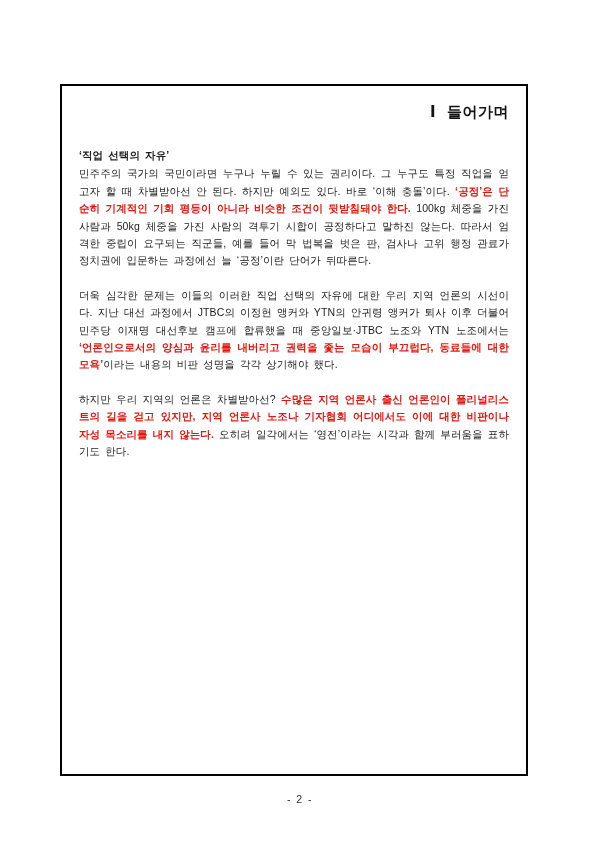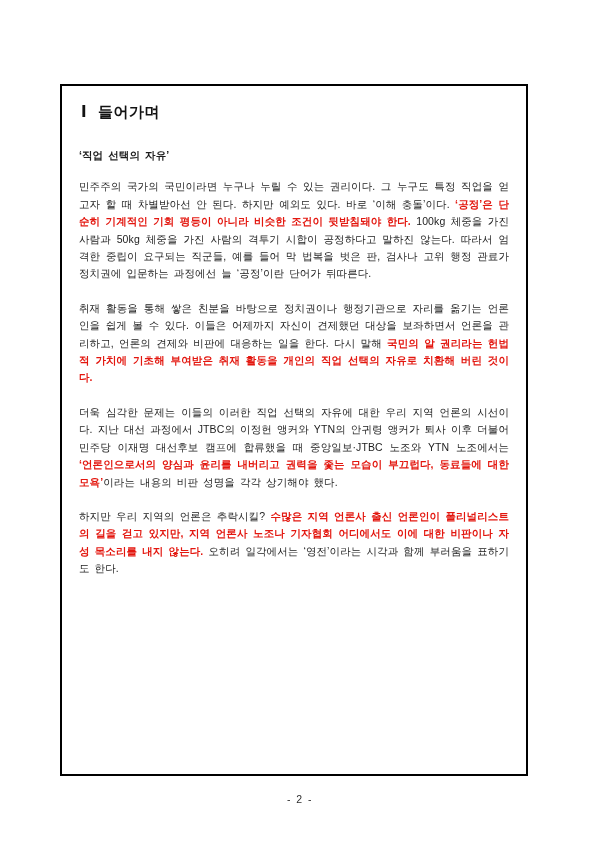--- a/index.html
+++ b/index.html
@@ -24,40 +24,41 @@
     border: 2.5px solid var(--frame-border, #000);
     padding: 12px 17px 10px 17px;
     background: #ffffff;
   }
   .title {
     font-size: 15px;
     font-weight: bold;
     color: #121212;
     margin: 5px 0 25px 2px;
     letter-spacing: 0.5px;
+    text-align: right;
   }
   .title .numeral {
     display: inline-block;
     margin-right: 11px;
   }
   .doc-body {
     font-size: 10.5px;
     line-height: 17.4px;
     color: var(--body-text, #1c1c1c);
     text-align: justify;
     text-align-last: left;
     word-spacing: 2px;
     letter-spacing: 0.1px;
   }
   .doc-body p.para {
     margin: 17px 0 0 0;
   }
   .doc-body p.para.tight,
   .doc-body p.para:first-child {
-    margin-top: 14px;
+    margin-top: 1px;
   }
   .run-red {
     color: var(--accent-red, #e3170f);
     font-weight: bold;
   }
   .run-bold {
     font-weight: bold;
   }
   .footer {
     position: absolute;
@@ -71,19 +72,18 @@
   }
 </style>
 </head>
 <body>
 
 <div class="frame">
   <h1 class="title"><span class="numeral">Ⅰ</span><span>들어가며</span></h1>
   <div class="doc-body">
       <p class="para"><span class="run-bold">‘직업 선택의 자유’</span></p>
       <p class="para tight"><span class="run-normal">민주주의 국가의 국민이라면 누구나 누릴 수 있는 권리이다. 그 누구도 특정 직업을 얻고자 할 때 차별받아선 안 된다. 하지만 예외도 있다. 바로 ‘이해 충돌’이다. </span><span class="run-red">‘공정’은 단순히 기계적인 기회 평등이 아니라 비슷한 조건이 뒷받침돼야 한다.</span><span class="run-normal"> 100kg 체중을 가진 사람과 50kg 체중을 가진 사람의 격투기 시합이 공정하다고 말하진 않는다. 따라서 엄격한 중립이 요구되는 직군들, 예를 들어 막 법복을 벗은 판, 검사나 고위 행정 관료가 정치권에 입문하는 과정에선 늘 ‘공정’이란 단어가 뒤따른다.</span></p>
-      <p class="para"><span class="run-normal">취재 활동을 통해 쌓은 친분을 바탕으로 정치권이나 행정기관으로 자리를 옮기는 언론인을 쉽게 볼 수 있다. 이들은 어제까지 자신이 견제했던 대상을 보좌하면서 언론을 관리하고, 언론의 견제와 비판에 대응하는 일을 한다. 다시 말해 </span><span class="run-red">국민의 알 권리라는 헌법적 가치에 기초해 부여받은 취재 활동을 개인의 직업 선택의 자유로 치환해 버린 것이다.</span></p>
       <p class="para"><span class="run-normal">더욱 심각한 문제는 이들의 이러한 직업 선택의 자유에 대한 우리 지역 언론의 시선이다. 지난 대선 과정에서 JTBC의 이정헌 앵커와 YTN의 안귀령 앵커가 퇴사 이후 더불어민주당 이재명 대선후보 캠프에 합류했을 때 중앙일보·JTBC 노조와 YTN 노조에서는 </span><span class="run-red">‘언론인으로서의 양심과 윤리를 내버리고 권력을 좇는 모습이 부끄럽다, 동료들에 대한 모욕’</span><span class="run-normal">이라는 내용의 비판 성명을 각각 상기해야 했다.</span></p>
-      <p class="para"><span class="run-normal">하지만 우리 지역의 언론은 추락시킬? </span><span class="run-red">수많은 지역 언론사 출신 언론인이 폴리널리스트의 길을 걷고 있지만, 지역 언론사 노조나 기자협회 어디에서도 이에 대한 비판이나 자성 목소리를 내지 않는다.</span><span class="run-normal"> 오히려 일각에서는 ‘영전’이라는 시각과 함께 부러움을 표하기도 한다.</span></p>
+      <p class="para"><span class="run-normal">하지만 우리 지역의 언론은 차별받아선? </span><span class="run-red">수많은 지역 언론사 출신 언론인이 폴리널리스트의 길을 걷고 있지만, 지역 언론사 노조나 기자협회 어디에서도 이에 대한 비판이나 자성 목소리를 내지 않는다.</span><span class="run-normal"> 오히려 일각에서는 ‘영전’이라는 시각과 함께 부러움을 표하기도 한다.</span></p>
     </div>
 </div>
 
 <div class="footer">- 2 -</div>
 
 </body></html>

